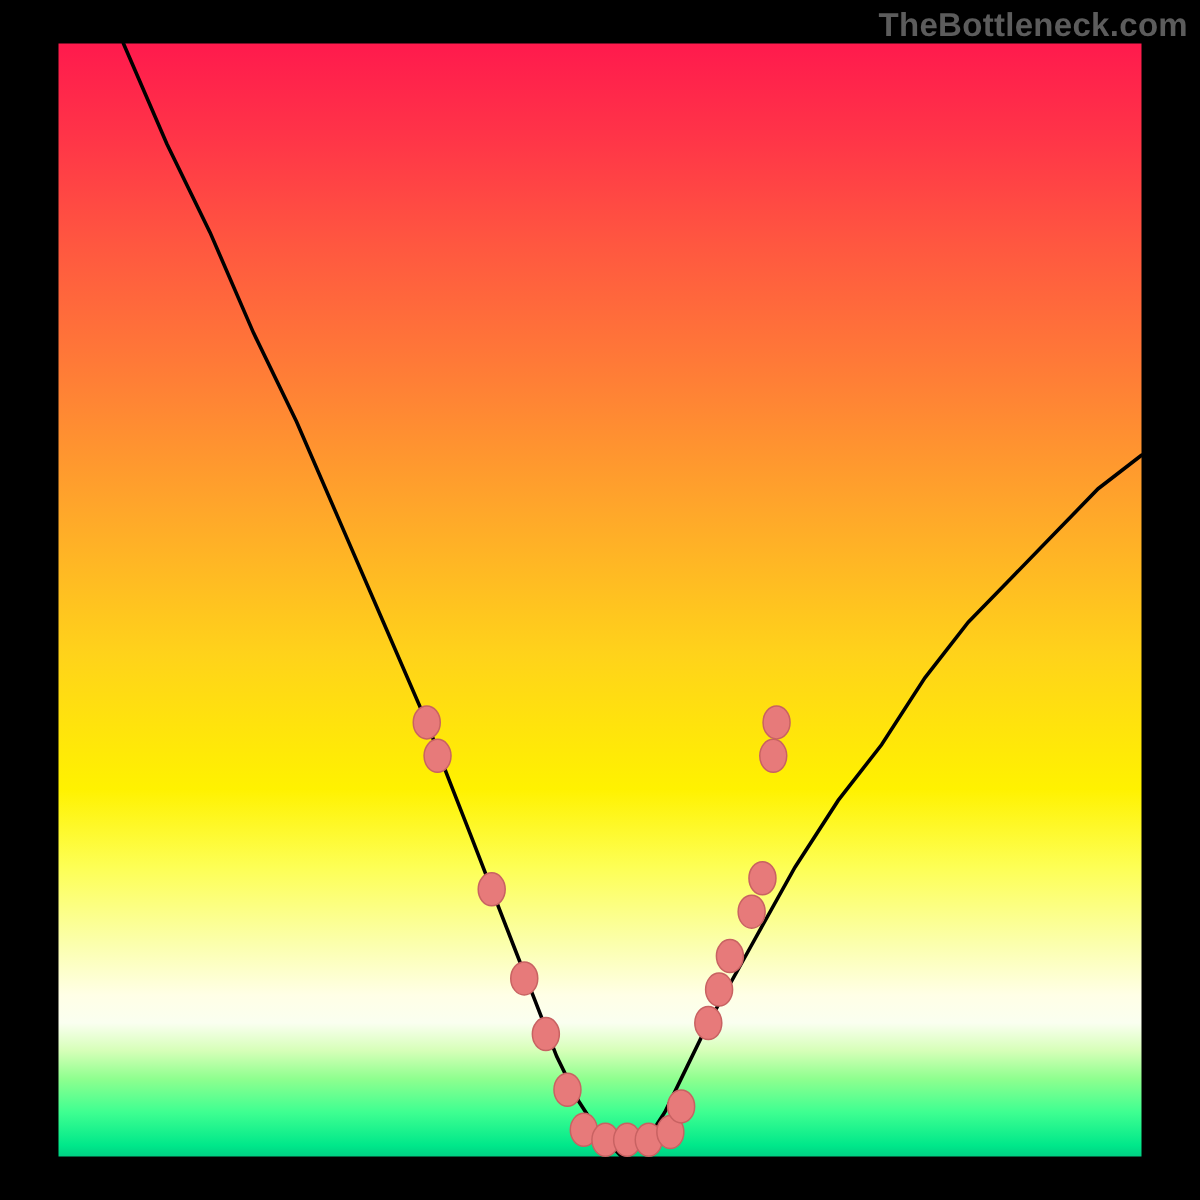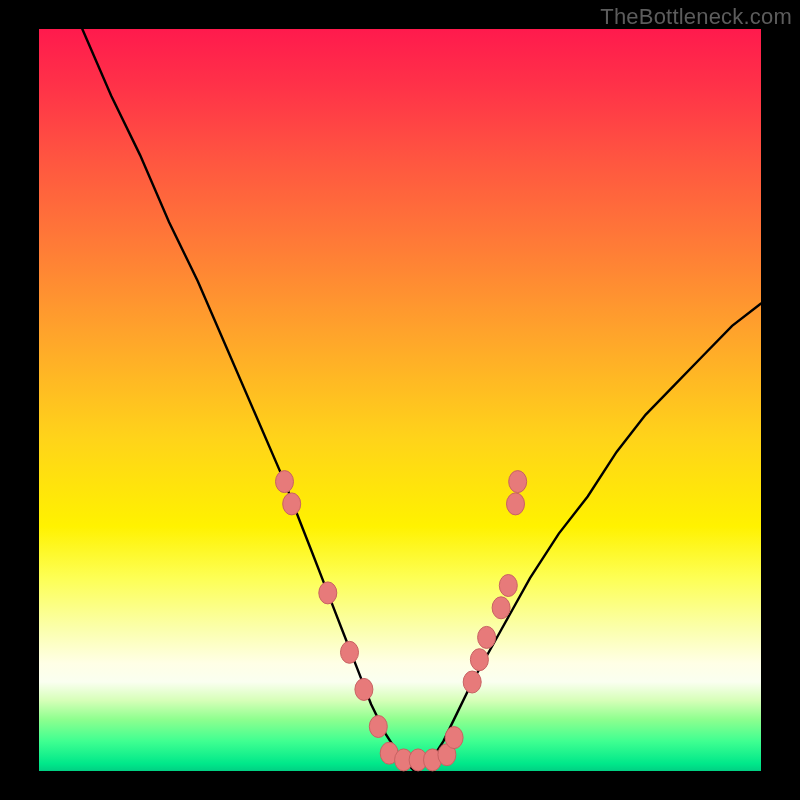--- a/index.html
+++ b/index.html
@@ -43,21 +43,21 @@
       #00e88a 99%,
       #00d083 100%
     );
   }
   .watermark {
     position: absolute;
     top: 4px;
     right: 8px;
     color: #5c5c5c;
     font-size: 22px;
-    font-weight: 400;
+    font-weight: 700;
     letter-spacing: 0.2px;
     user-select: none;
   }
   svg.curve {
     position: absolute;
     left: 0;
     top: 0;
     width: 722px;
     height: 742px;
     overflow: visible;

